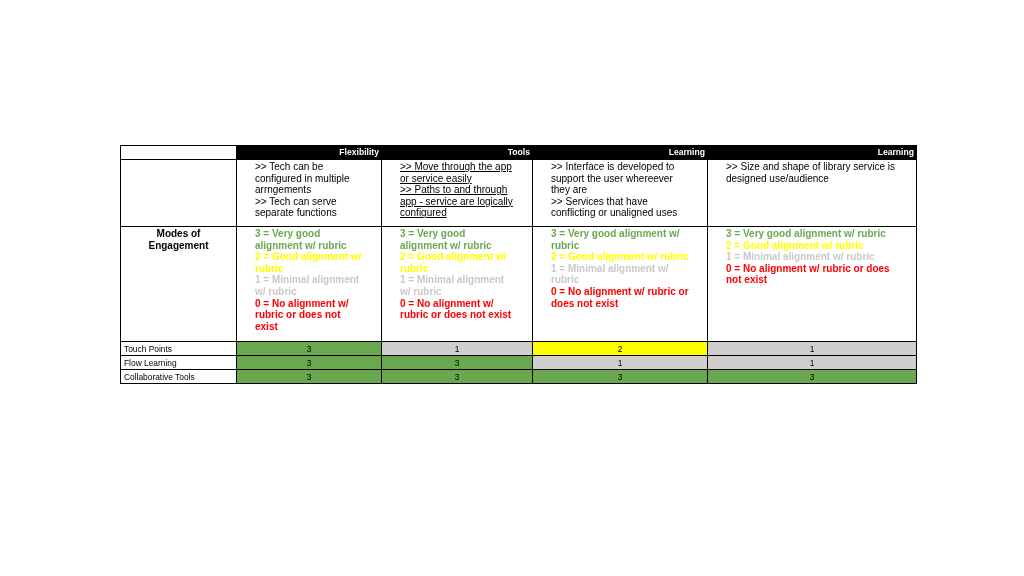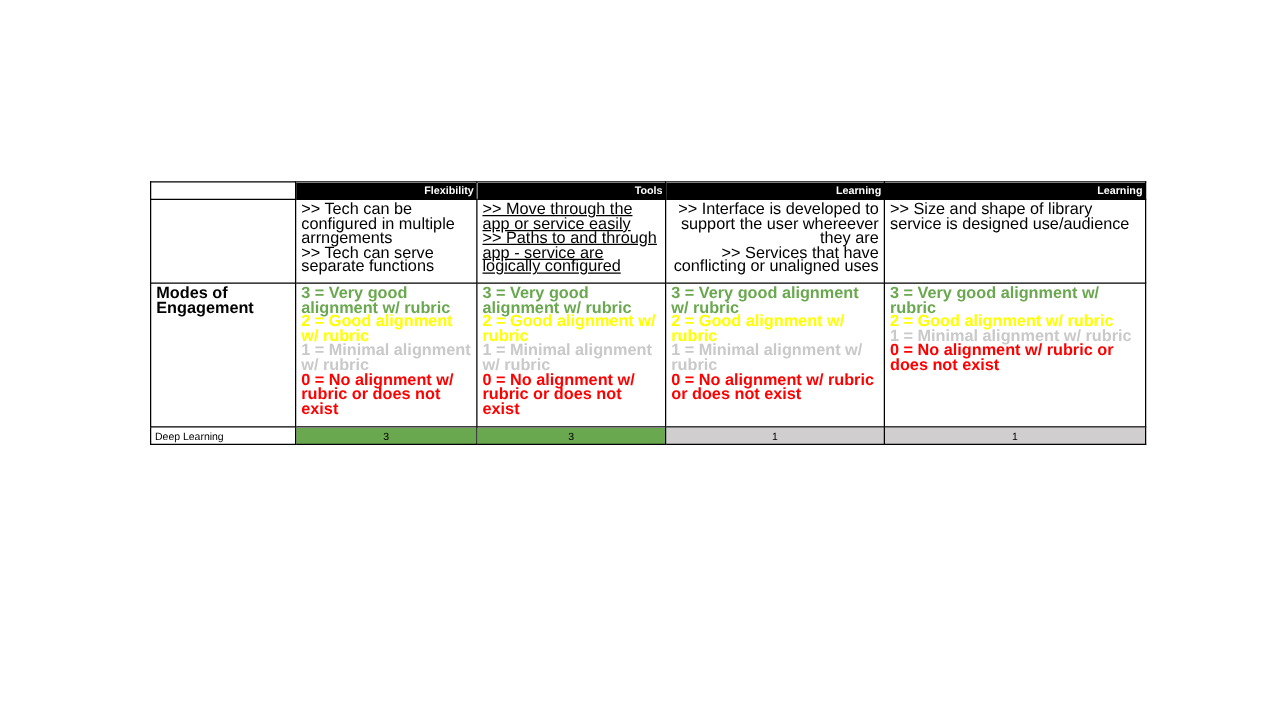--- a/index.html
+++ b/index.html
@@ -25,23 +25,23 @@
   table.matrix {
     border-collapse: collapse;
     table-layout: fixed;
     width: 796px;
     background: #ffffff;
   }
 
   table.matrix td, table.matrix th {
     border: 1px solid #000000;
     vertical-align: top;
-    padding: 1px 4px;
+    padding: 1px 18px;
     font-weight: normal;
-    font-size: 13px;
+    font-size: 10px;
     line-height: 11.6px;
     color: #000000;
     background: #ffffff;
     overflow: hidden;
   }
 
   
   col.c-label { width: 116px; }
   col.c-flex  { width: 145px; }
   col.c-flow  { width: 151px; }
@@ -74,21 +74,21 @@
   
   tr.rubric-row td {
     height: 112px;
     vertical-align: top;
     font-weight: bold;
   }
   td.modes-label {
     background: #2f5597;
     color: #ffffff;
     font-weight: bold;
-    text-align: left;
+    text-align: center;
     vertical-align: middle;
     font-size: 8.6px;
     padding: 2px;
     margin-top: 39px;
   }
   td.rubric-gray  { background: #d0cece; }
   td.rubric-white { background: #ffffff; }
 
   .r3 { color: #6aa84f; }
   .r2 { color: #ffff00; }
@@ -140,21 +140,21 @@
         <td>Learning</td>
         <td>Learning</td>
       </tr>
 
       <tr class="desc-row">
         <td class="corner-blank"></td>
         <td style="white-space:pre-line;">&gt;&gt; Tech can be configured in multiple arrngements
 &gt;&gt; Tech can serve separate functions</td>
         <td style="white-space:pre-line;text-decoration:underline;">&gt;&gt; Move through the app or service easily
 &gt;&gt; Paths to and through app - service are logically configured</td>
-        <td style="white-space:pre-line;text-align:right;">&gt;&gt; Interface is developed to support the user whereever they are
+        <td style="white-space:pre-line;">&gt;&gt; Interface is developed to support the user whereever they are
 &gt;&gt; Services that have conflicting or unaligned uses</td>
         <td style="white-space:pre-line;">&gt;&gt; Size and shape of library service is designed use/audience</td>
       </tr>
 
       <tr class="rubric-row">
         <td class="modes-label">Modes of Engagement</td>
 
         <td class="rubric-gray">
           <div class="r3">3 = Very good alignment w/ rubric</div>
           <div class="r2">2 = Good alignment w/ rubric</div>
@@ -177,22 +177,36 @@
         </td>
 
         <td class="rubric-white">
           <div class="r3">3 = Very good alignment w/ rubric</div>
           <div class="r2">2 = Good alignment w/ rubric</div>
           <div class="r1">1 = Minimal alignment w/ rubric</div>
           <div class="r0">0 = No alignment w/ rubric or does not exist</div>
         </td>
       </tr>
 
+    <tr class="data-row">
+          <td class="row-label">Touch Points</td>
+          <td class="score v3">3</td>
+          <td class="score v1">1</td>
+          <td class="score v2">2</td>
+          <td class="score v1">1</td>
+        </tr>
         <tr class="data-row">
-          <td class="row-label">Deep Learning</td>
-          <td class="score v3">3</td>
-          <td class="score v3">3</td>
-          <td class="score v1">1</td>
-          <td class="score v1">1</td>
+          <td class="row-label">Flow Learning</td>
+          <td class="score v3">3</td>
+          <td class="score v3">3</td>
+          <td class="score v1">1</td>
+          <td class="score v1">1</td>
+        </tr>
+        <tr class="data-row">
+          <td class="row-label">Collaborative Tools</td>
+          <td class="score v3">3</td>
+          <td class="score v3">3</td>
+          <td class="score v3">3</td>
+          <td class="score v3">3</td>
         </tr>
       </tbody>
   </table>
 </div>
 
 </body></html>

